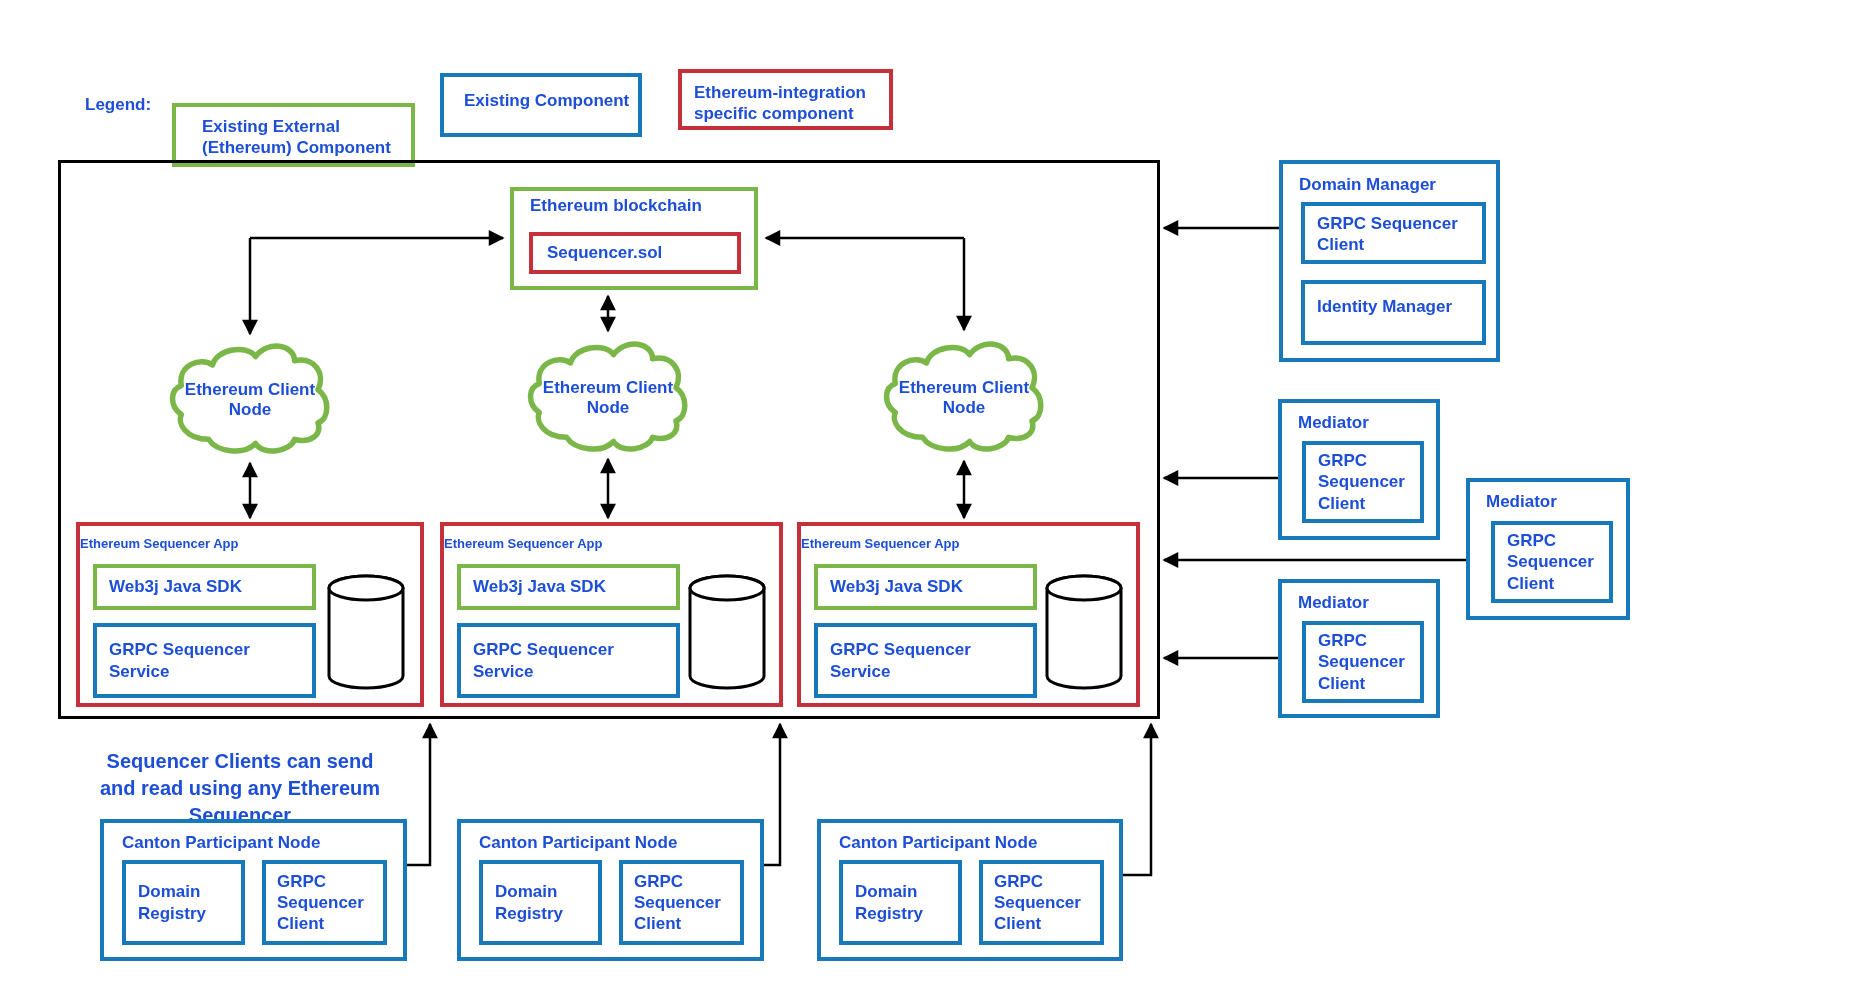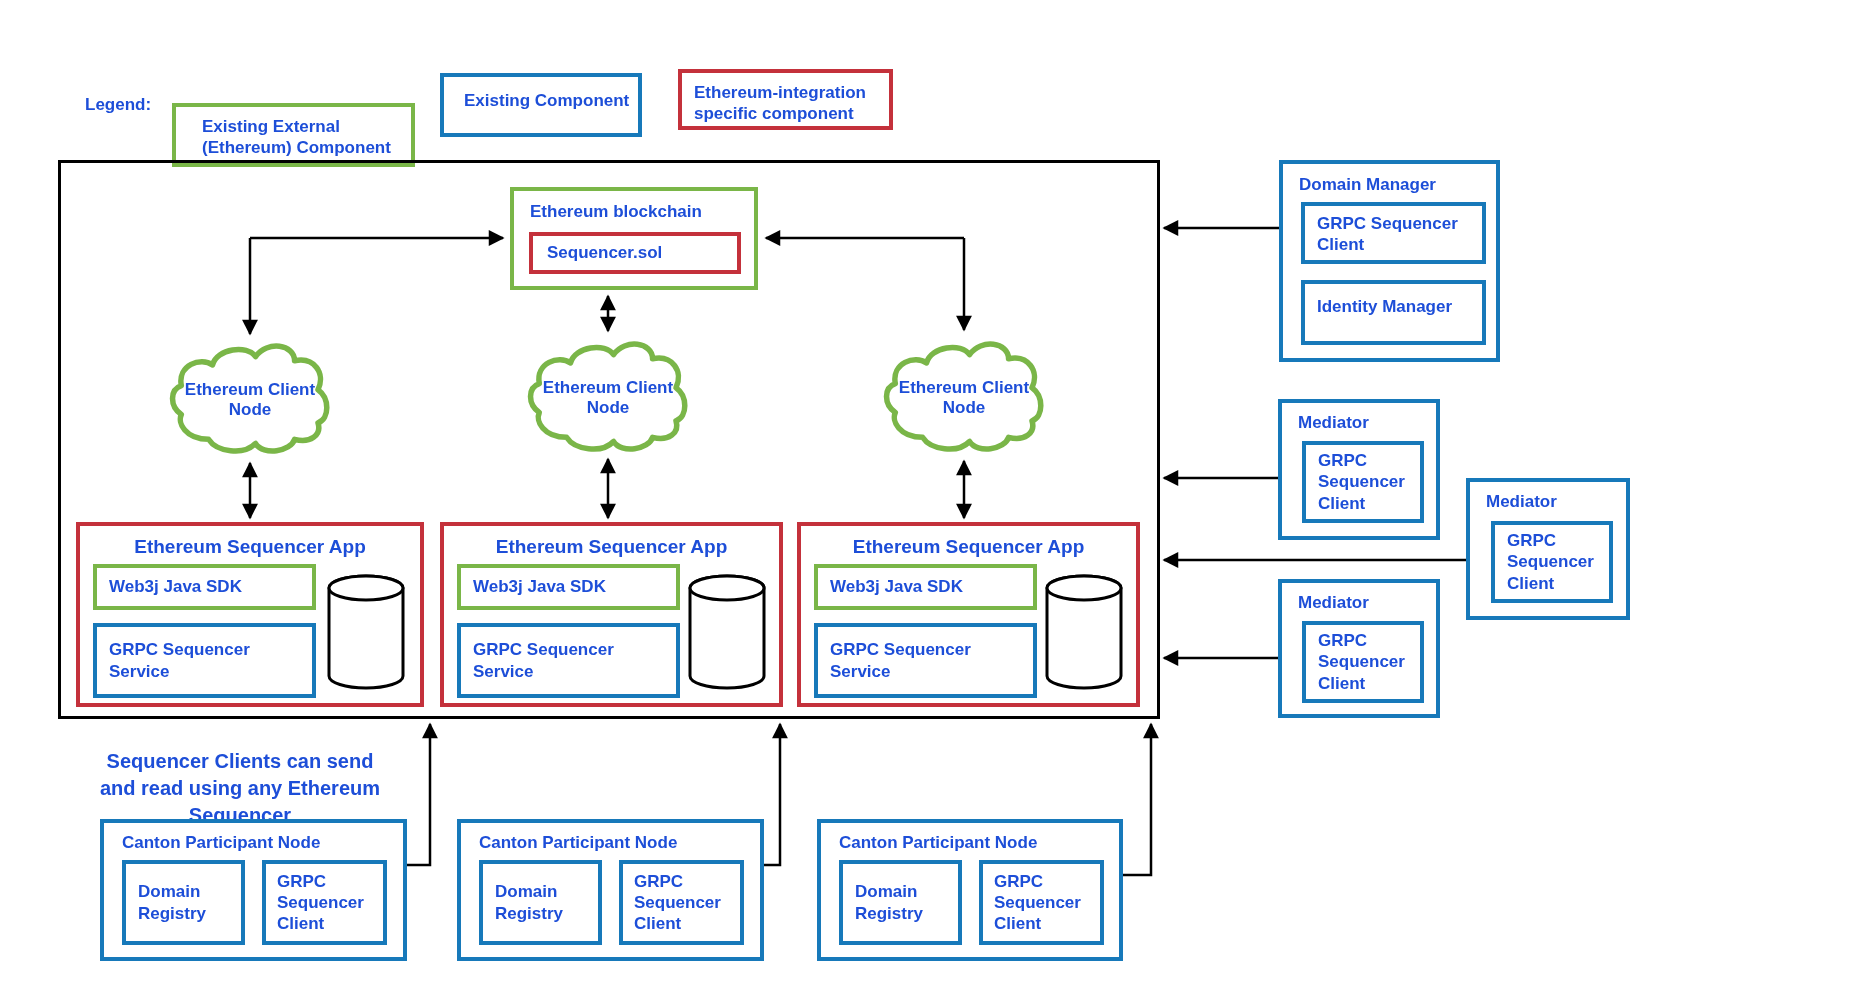--- a/index.html
+++ b/index.html
@@ -20,21 +20,21 @@
   .b-black{border:3px solid var(--line);}
   .t17{font-size:17px; line-height:1.25;}
   .center-text{display:flex; align-items:center;}
   .wires{position:absolute; left:0; top:0; width:1861px; height:1000px; pointer-events:none;}
   .wire{stroke:var(--line); stroke-width:2.5px; fill:none;}
   .cloud{position:absolute;}
   .cloud svg{position:absolute; left:0; top:0; width:100%; height:100%;}
   .cloud-path{fill:#ffffff; stroke:var(--green); stroke-width:6px; stroke-linejoin:round;}
   .cloud-label{position:absolute; inset:0; display:flex; align-items:center; justify-content:center;
     text-align:center; font-size:17px; padding:4px 16px 0 16px;}
-  .app-title{position:absolute; left:0; right:0; top:10px; text-align:center; font-size:19px;}
+  .app-title{position:absolute; left:0; right:0; top:10px; font-size:13px;}
   .db-path{fill:#ffffff; stroke:#000; stroke-width:3px;}
   .note{position:absolute; text-align:center; font-size:20px; line-height:1.35;}
 </style>
 </head>
 <body>
 
 <div class="canvas">
 
   <svg class="wires" viewBox="0 0 1861 1000">
     <defs>
@@ -74,21 +74,21 @@
   </svg>
 
   <div class="abs t17" style="left:85px; top:94px;">Legend:</div>
   <div class="box b-green t17" style="left:172px; top:80px; width:243px; height:64px; padding:9px 0 0 26px;margin-top:23px;">Existing External (Ethereum) Component</div>
   <div class="box b-blue t17" style="left:440px; top:73px; width:202px; height:64px; padding:13px 0 9px 20px;">Existing Component</div>
   <div class="box b-red t17" style="left:678px; top:69px; width:215px; height:61px; padding:9px 0 0 12px;">Ethereum-integration specific component</div>
 
   <div class="box b-black" style="left:58px; top:160px; width:1102px; height:559px; background:transparent;"></div>
 
   <div class="box b-green" style="left:510px; top:187px; width:248px; height:103px;">
-    <div class="t17" style="padding:10px 0 0 16px;">Ethereum blockchain</div>
+    <div class="t17" style="padding:4px 0 0 16px;">Ethereum blockchain</div>
     <div class="box b-red center-text t17" style="left:15px; top:41px; width:212px; height:42px; padding-left:14px;">Sequencer.sol</div>
   </div>
 
   <div class="cloud" style="left:165px; top:334px; width:170px; height:128px;">
     <svg viewBox="-5 -5 185 136">
       <path class="cloud-path" d="M42.5,108 C17,108 8.5,90 12.75,81 C0,72 0,54 12.75,49.5 C8.5,27 34,18 46.75,27 C51,9 85,4.5 93.5,18 C106.25,0 136,4.5 136,22.5 C157.25,18 170,36 161.5,54 C174.25,63 174.25,85.5 161.5,90 C165.75,103.5 153,112.5 136,108 C131.75,121.5 102,126 93.5,112.5 C80.75,126 51,121.5 42.5,108 Z"></path>
     </svg>
     <div class="cloud-label">Ethereum Client Node</div>
   </div>
   <div class="cloud" style="left:523px; top:332px; width:170px; height:128px;">

